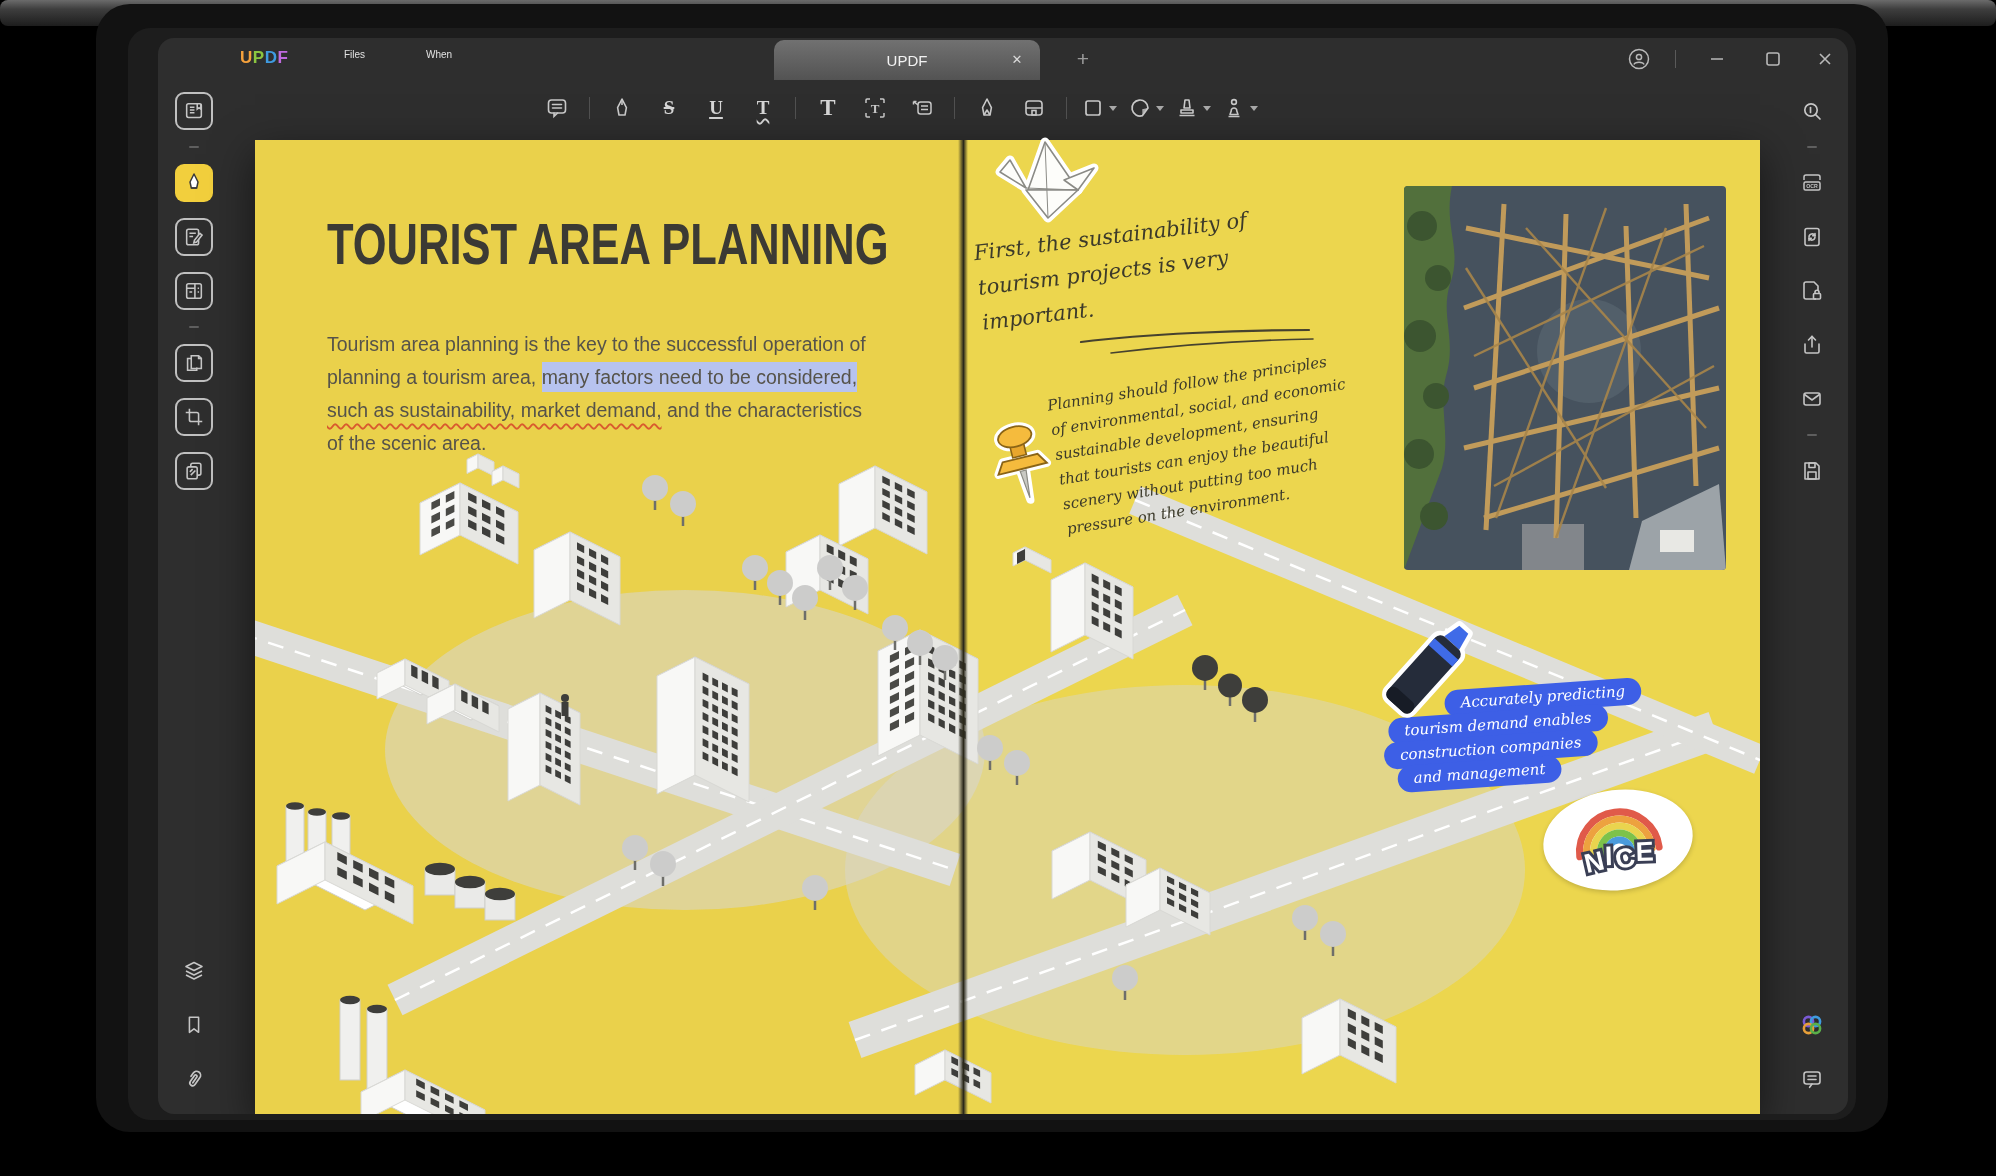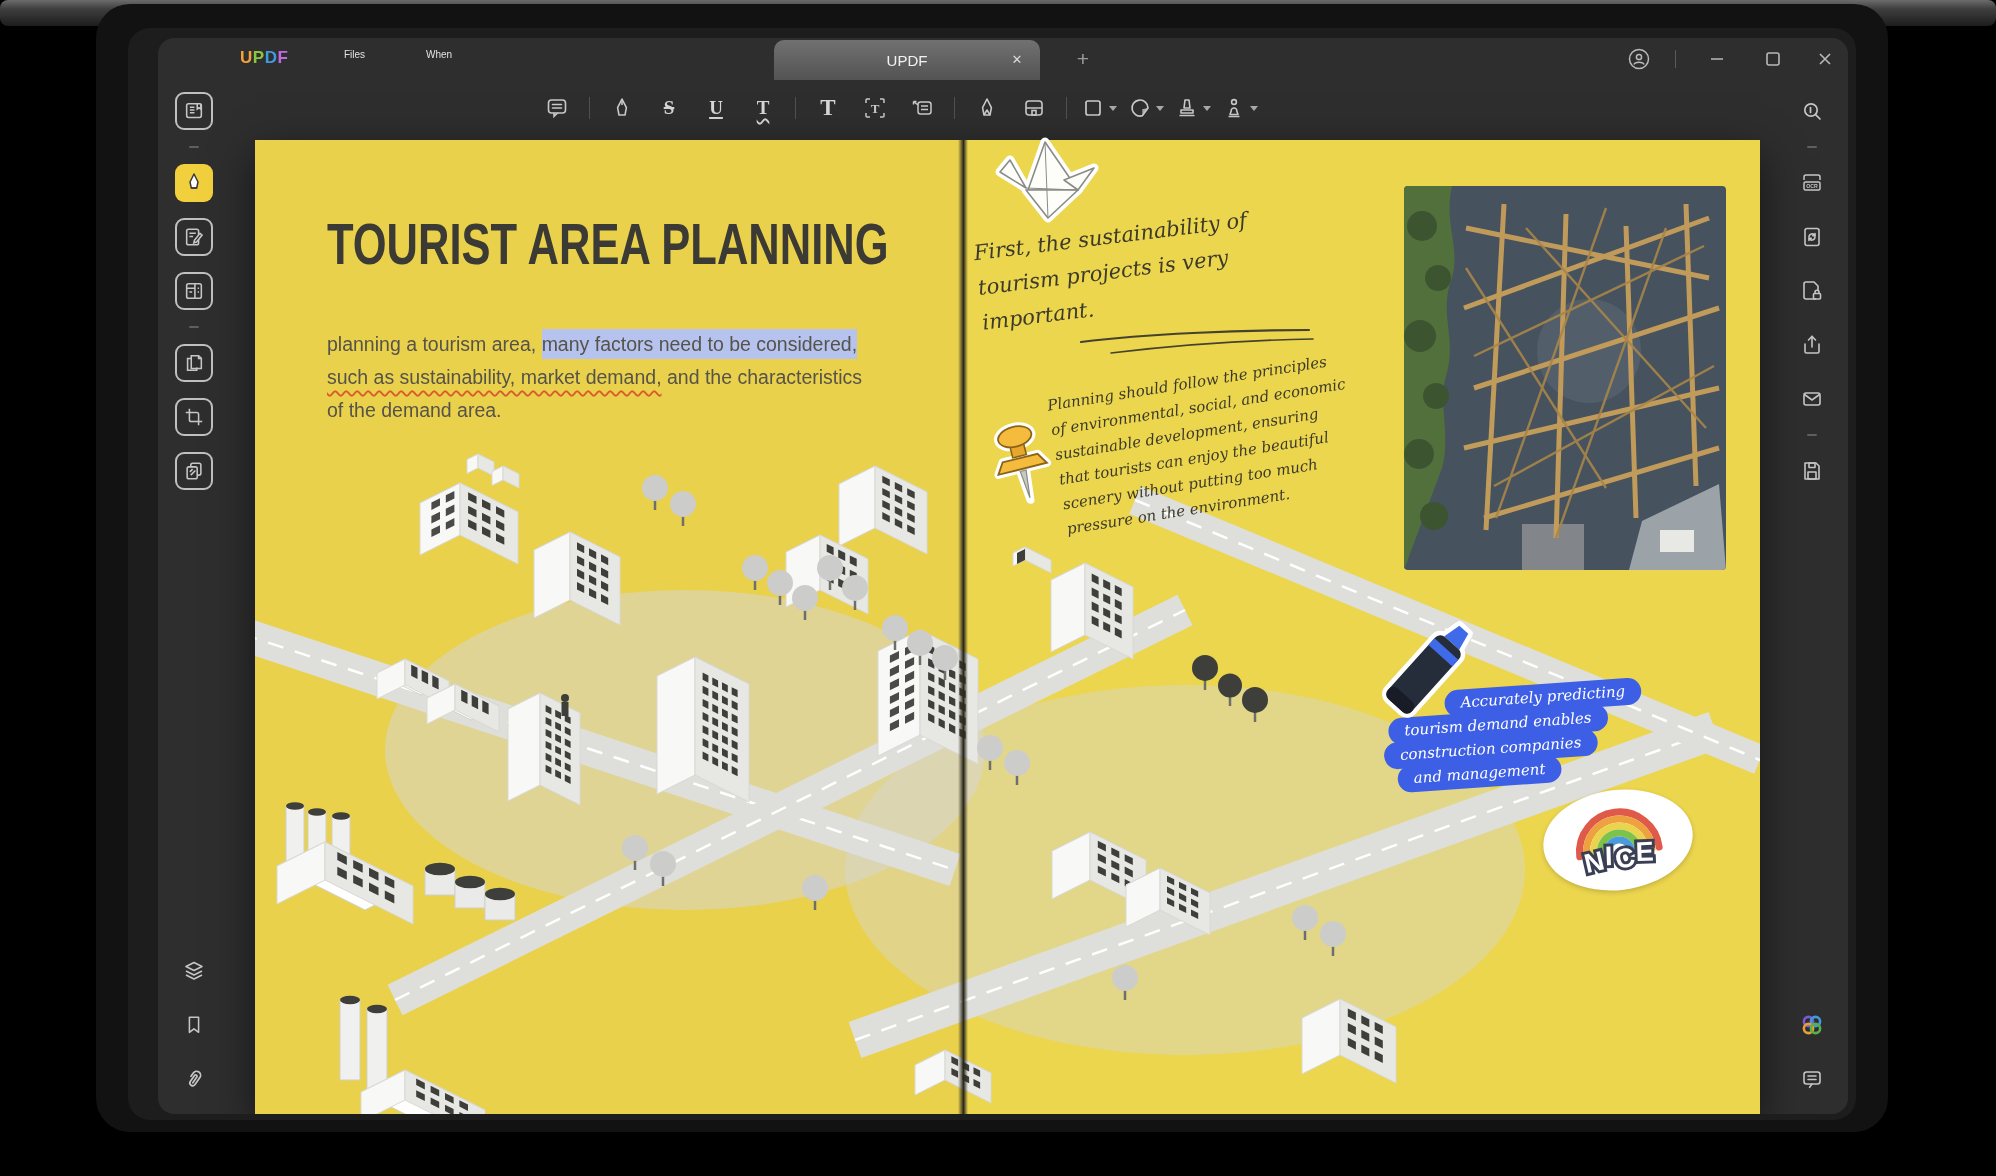--- a/index.html
+++ b/index.html
@@ -686,23 +686,24 @@
               <line x1="975" y1="266" x2="975" y2="250.4" stroke="#6e6e6a" stroke-width="2.5"></line>
               <circle cx="975" cy="245.6" r="12" fill="#3e3e3b"></circle>
               <line x1="1000" y1="282" x2="1000" y2="265.1" stroke="#6e6e6a" stroke-width="2.5"></line>
               <circle cx="1000" cy="259.9" r="13" fill="#3e3e3b"></circle>
               <circle cx="310" cy="258" r="4" fill="#3e3e3b"></circle>
               <rect x="306.5" y="262" width="7" height="14" fill="#3e3e3b"></rect>
             </svg>
 
           <h1 class="doc-title">TOURIST AREA PLANNING</h1>
           <div class="para" id="para">
+              <div><span>Tourism area planning is the key to the successful operation of</span></div>
               <div><span>planning a tourism area, </span><span class="seg-hl">many factors need to be considered,</span></div>
               <div><span class="seg-sq">such as sustainability, market demand,</span><span> and the characteristics</span></div>
-              <div><span>of the demand area.</span></div>
+              <div><span>of the scenic area.</span></div>
             </div>
 
           <svg class="crane" width="110" height="100" viewBox="0 0 110 100">
             <g stroke="#ffffff" stroke-width="9" stroke-linejoin="round" fill="#ffffff">
               <polygon points="55,6 88,54 38,54"></polygon>
                 <polygon points="20,24 36,52 10,36"></polygon>
                 <polygon points="36,54 88,54 58,82"></polygon>
                 <polygon points="88,54 104,32 74,44"></polygon>
             </g>
             <g stroke="#8b8b86" stroke-width="1.6" fill="#fdfdfa" stroke-linejoin="round">

